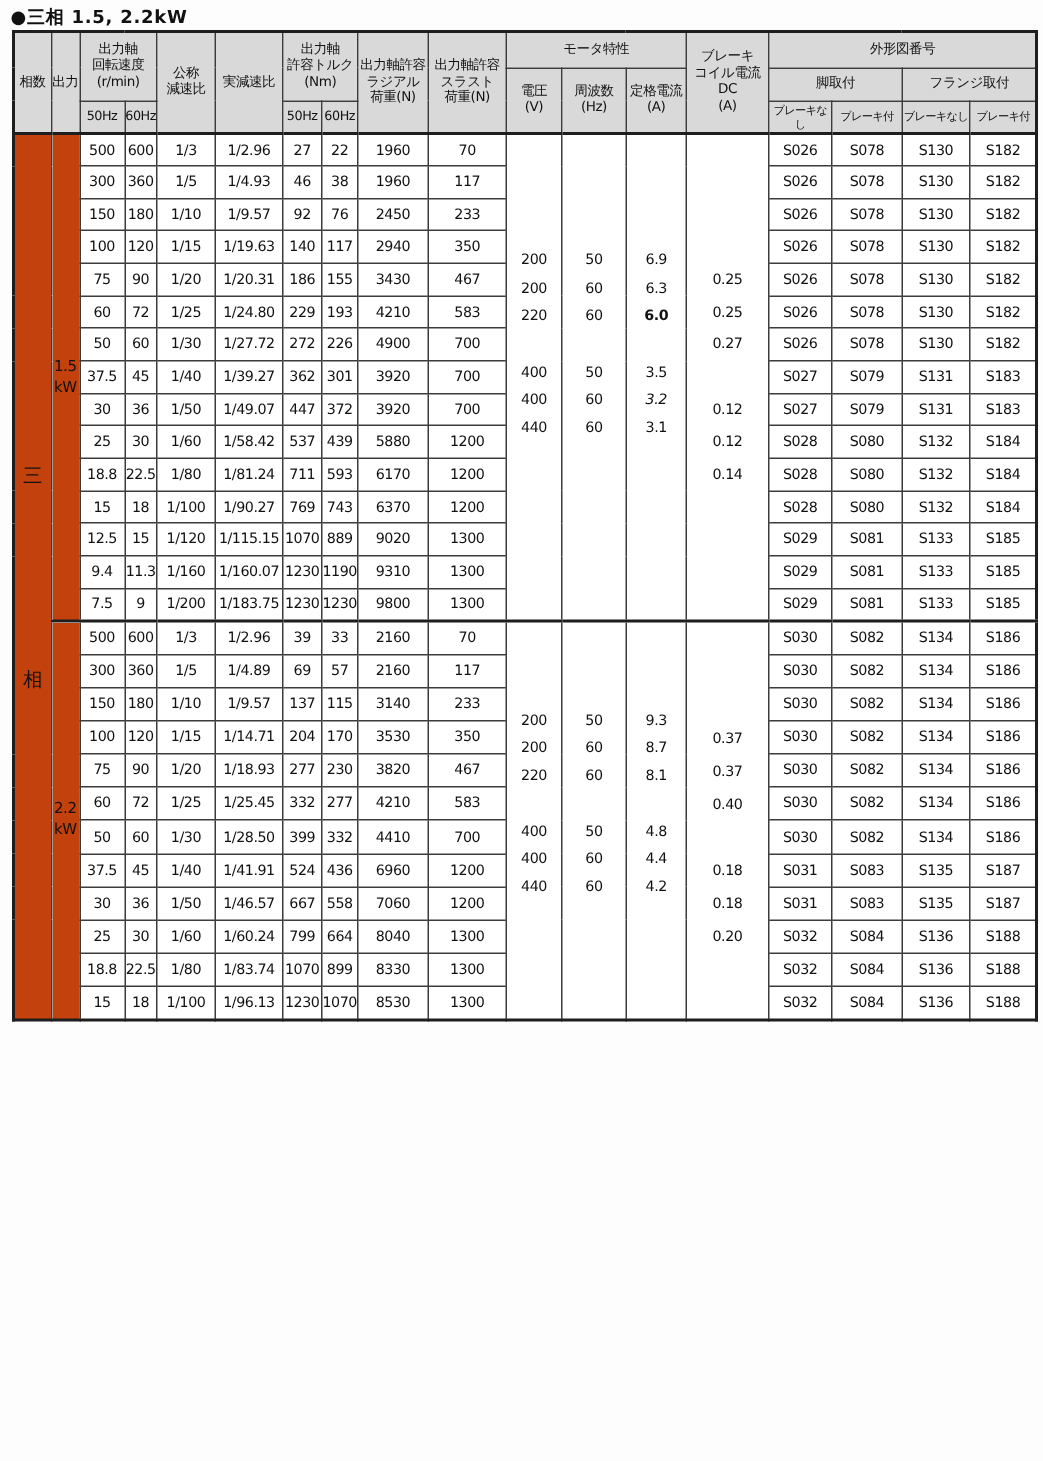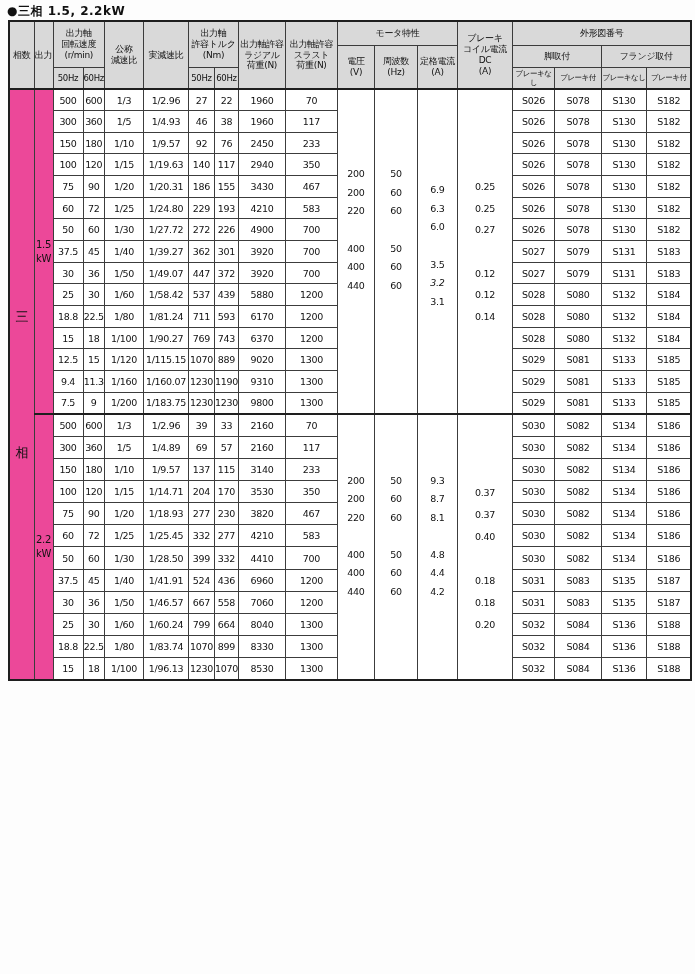--- a/index.html
+++ b/index.html
@@ -32,21 +32,21 @@
     white-space:pre-line;
     letter-spacing:-0.3px;
   }
   thead tr.h1{height:24px;}
   thead tr.h2{height:22px;margin-top:34px;}
   thead tr.h3{height:22px;}
   thead th.hz{font-size:8.5px;}
   thead th.tiny{font-size:7.5px;letter-spacing:-0.5px;}
   tbody tr{height:18.67px;}
   tbody td{font-size:9.5px;letter-spacing:-0.3px;background:#fff;}
-  tbody td.gray{background:#ec4899;margin-top:40px;}
+  tbody td.gray{background:#c2410c;margin-top:40px;}
   tbody tr:first-child td{border-top:2px solid #1e1e1e;}
   tbody tr.section-start td{border-top:2px solid #1e1e1e;}
   td.phase .phase-wrap{
     display:flex;flex-direction:column;align-items:center;gap:118px;
   }
   td.phase .phase-wrap div{font-size:13px;}
   td.output{font-size:10px;line-height:1.4;}
   td.mcell{vertical-align:top;}
   .mgrid{display:grid;width:100%;}
   .mval{
@@ -161,24 +161,24 @@
           <div class="mgrid" style="grid-template-rows: repeat(15, 1fr); height: 279.05px;">
             <div class="mval" style="grid-row: 5;">50</div>
             <div class="mval" style="grid-row: 6;">60</div>
             <div class="mval" style="grid-row: 7;">60</div>
             <div class="mval" style="grid-row: 9;">50</div>
             <div class="mval" style="grid-row: 10;">60</div>
             <div class="mval" style="grid-row: 11;">60</div>
           </div>
         </td>
         <td class="mcell" rowspan="15">
-          <div class="mgrid" style="grid-template-rows: repeat(15, 1fr); height: 279.05px; margin-top: 16px;">
+          <div class="mgrid" style="grid-template-rows: repeat(15, 1fr); height: 279.05px;">
             <div class="mval" style="grid-row: 5;">6.9</div>
             <div class="mval" style="grid-row: 6;">6.3</div>
-            <div class="mval" style="grid-row: 7;">6.0</div>
+            <div class="mval" style="grid-row: 7; font-weight: bold;">6.0</div>
             <div class="mval" style="grid-row: 9;">3.5</div>
             <div class="mval" style="grid-row: 10; font-style: italic;">3.2</div>
             <div class="mval" style="grid-row: 11;">3.1</div>
           </div>
         </td>
         <td class="mcell" rowspan="15">
           <div class="mgrid" style="grid-template-rows: repeat(15, 1fr); height: 323px;">
             <div class="mval" style="grid-row: 5;">0.25</div>
             <div class="mval" style="grid-row: 6;">0.25</div>
             <div class="mval" style="grid-row: 7;">0.27</div>

